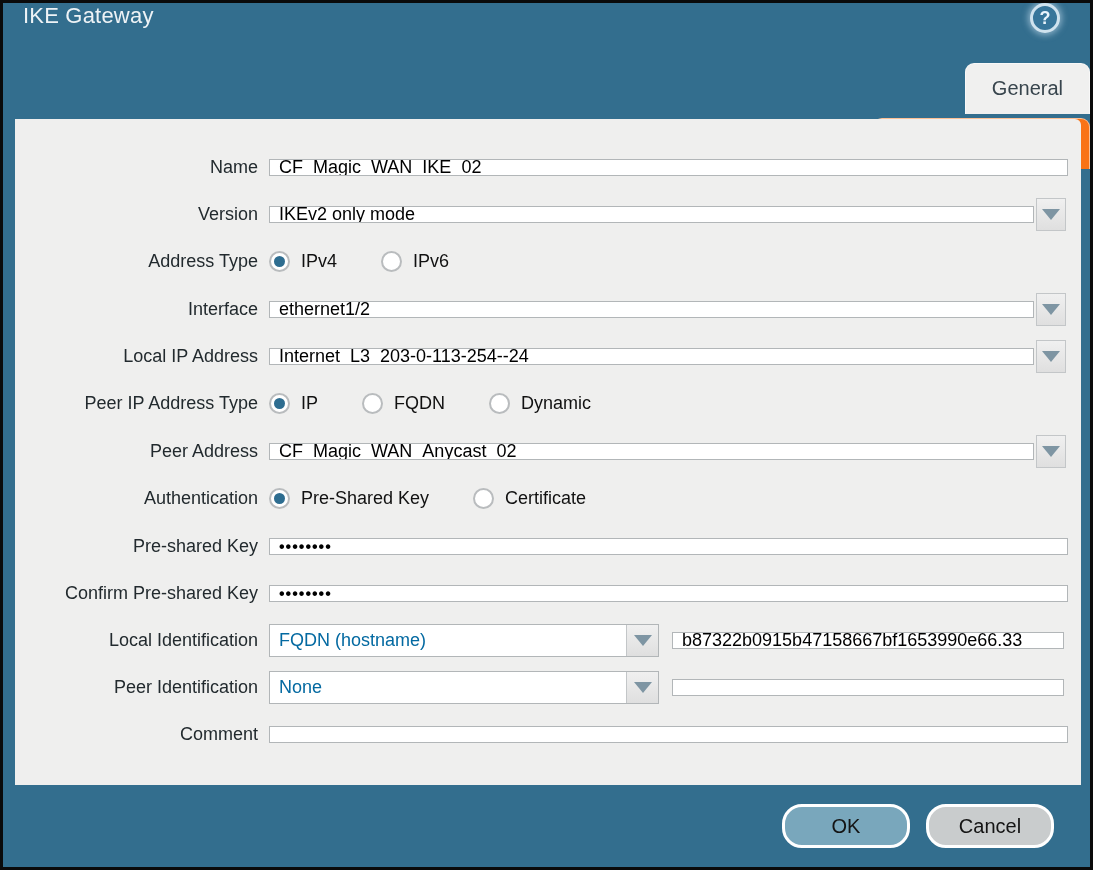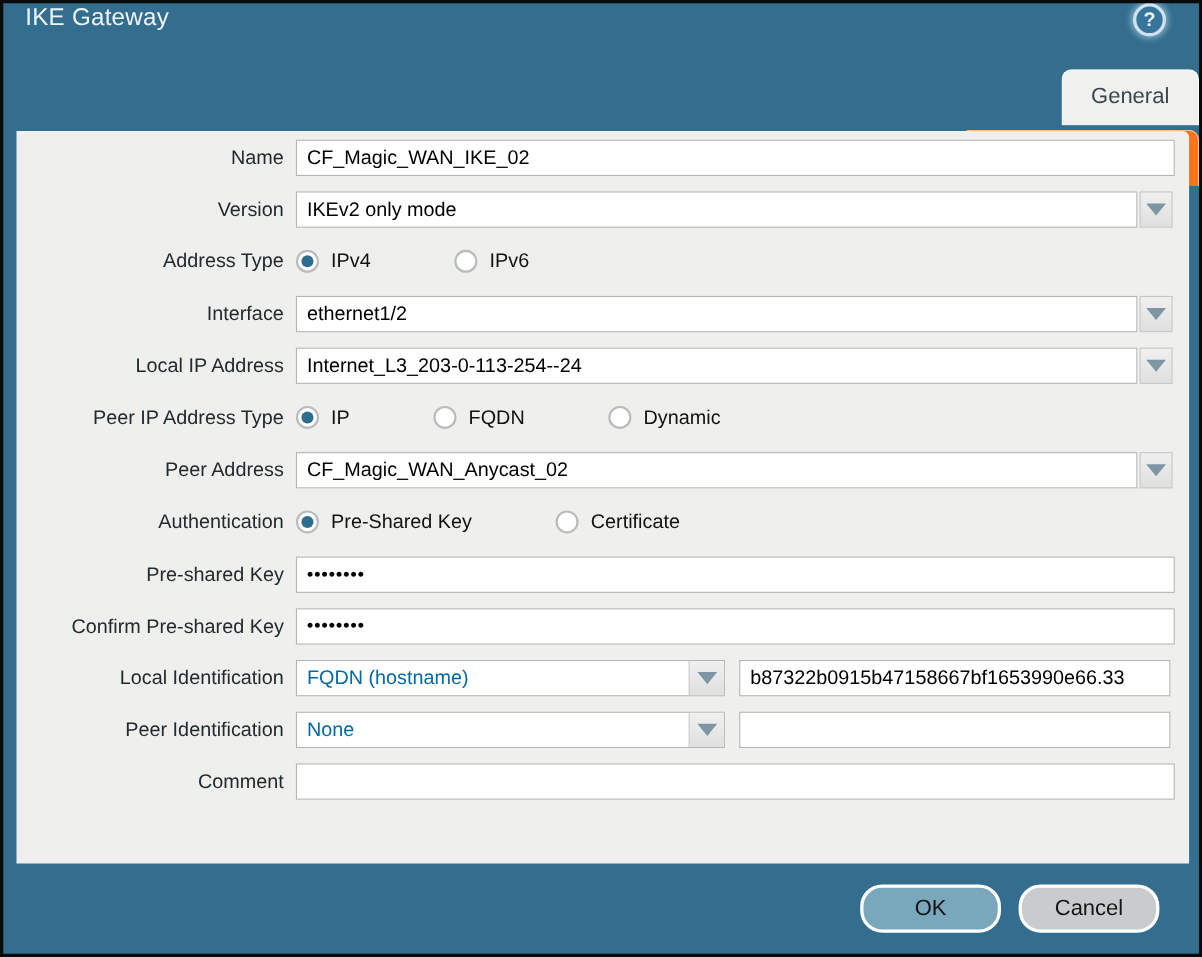--- a/index.html
+++ b/index.html
@@ -70,41 +70,41 @@
   }
 
   
   .panel {
     position: relative;
     margin: 0 15px 0 12px;
     width: 1066px;
     height: 666px;
     background: #efefee;
     border-radius: 0 6px 0 0;
-    padding: 8px 12px 0 0;
+    padding: 32px 12px 0 0;
     z-index: 1;
   }
   .row {
     display: flex;
     align-items: center;
     margin-bottom: 14px;
     min-height: 33px;
   }
   .row-radio { margin-bottom: 15px; }
   .lbl {
     width: 243px;
     text-align: right;
     margin-right: 11px;
     font-size: 18px;
     color: #222a2e;
     flex: none;
     white-space: nowrap;
   }
   .field {
-    height: 33px;
+    height: 17px;
     background: #fff;
     border: 1px solid #b2b6b8;
     font-family: "Liberation Sans", sans-serif;
     font-size: 18px;
     color: #000;
     padding: 0 9px;
     outline: none;
   }
   .w-full  { width: 799px; }
   .w-combo { width: 765px; }
@@ -146,21 +146,21 @@
   }
   .combo-arrow {
     width: 32px;
     background: linear-gradient(#f0f0f0, #dfdfdf);
     border-left: 1px solid #c3c6c8;
     display: flex; align-items: center; justify-content: center;
     flex: none;
   }
 
   
-  .radio-group { display: flex; align-items: flex-end; gap: 32px; }
+  .radio-group { display: flex; align-items: flex-end; }
   .radio-opt { display: flex; align-items: center; margin-right: 44px; cursor: pointer; }
   .radio {
     width: 21px; height: 21px;
     border-radius: 50%;
     background: #fff;
     border: 2px solid #b9bcbe;
     margin-right: 11px;
     position: relative;
     flex: none;
   }

